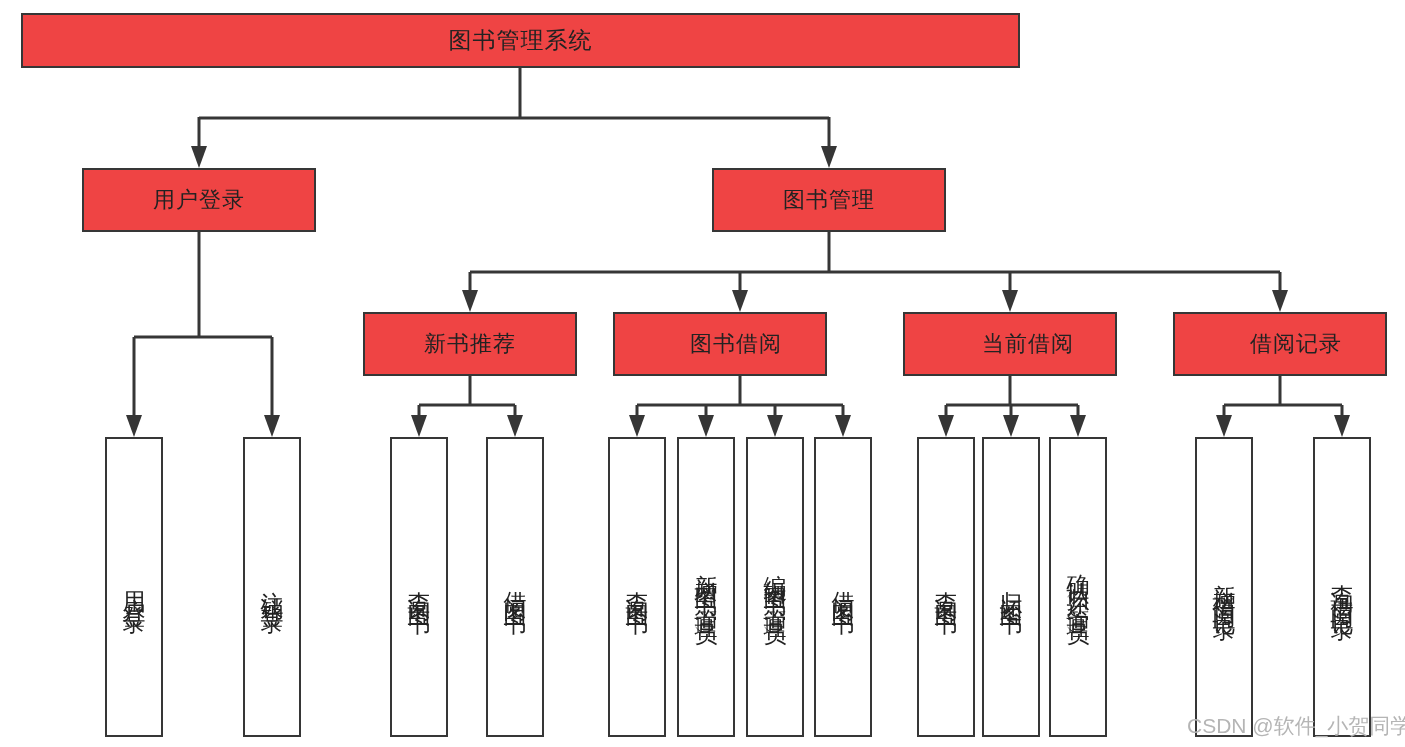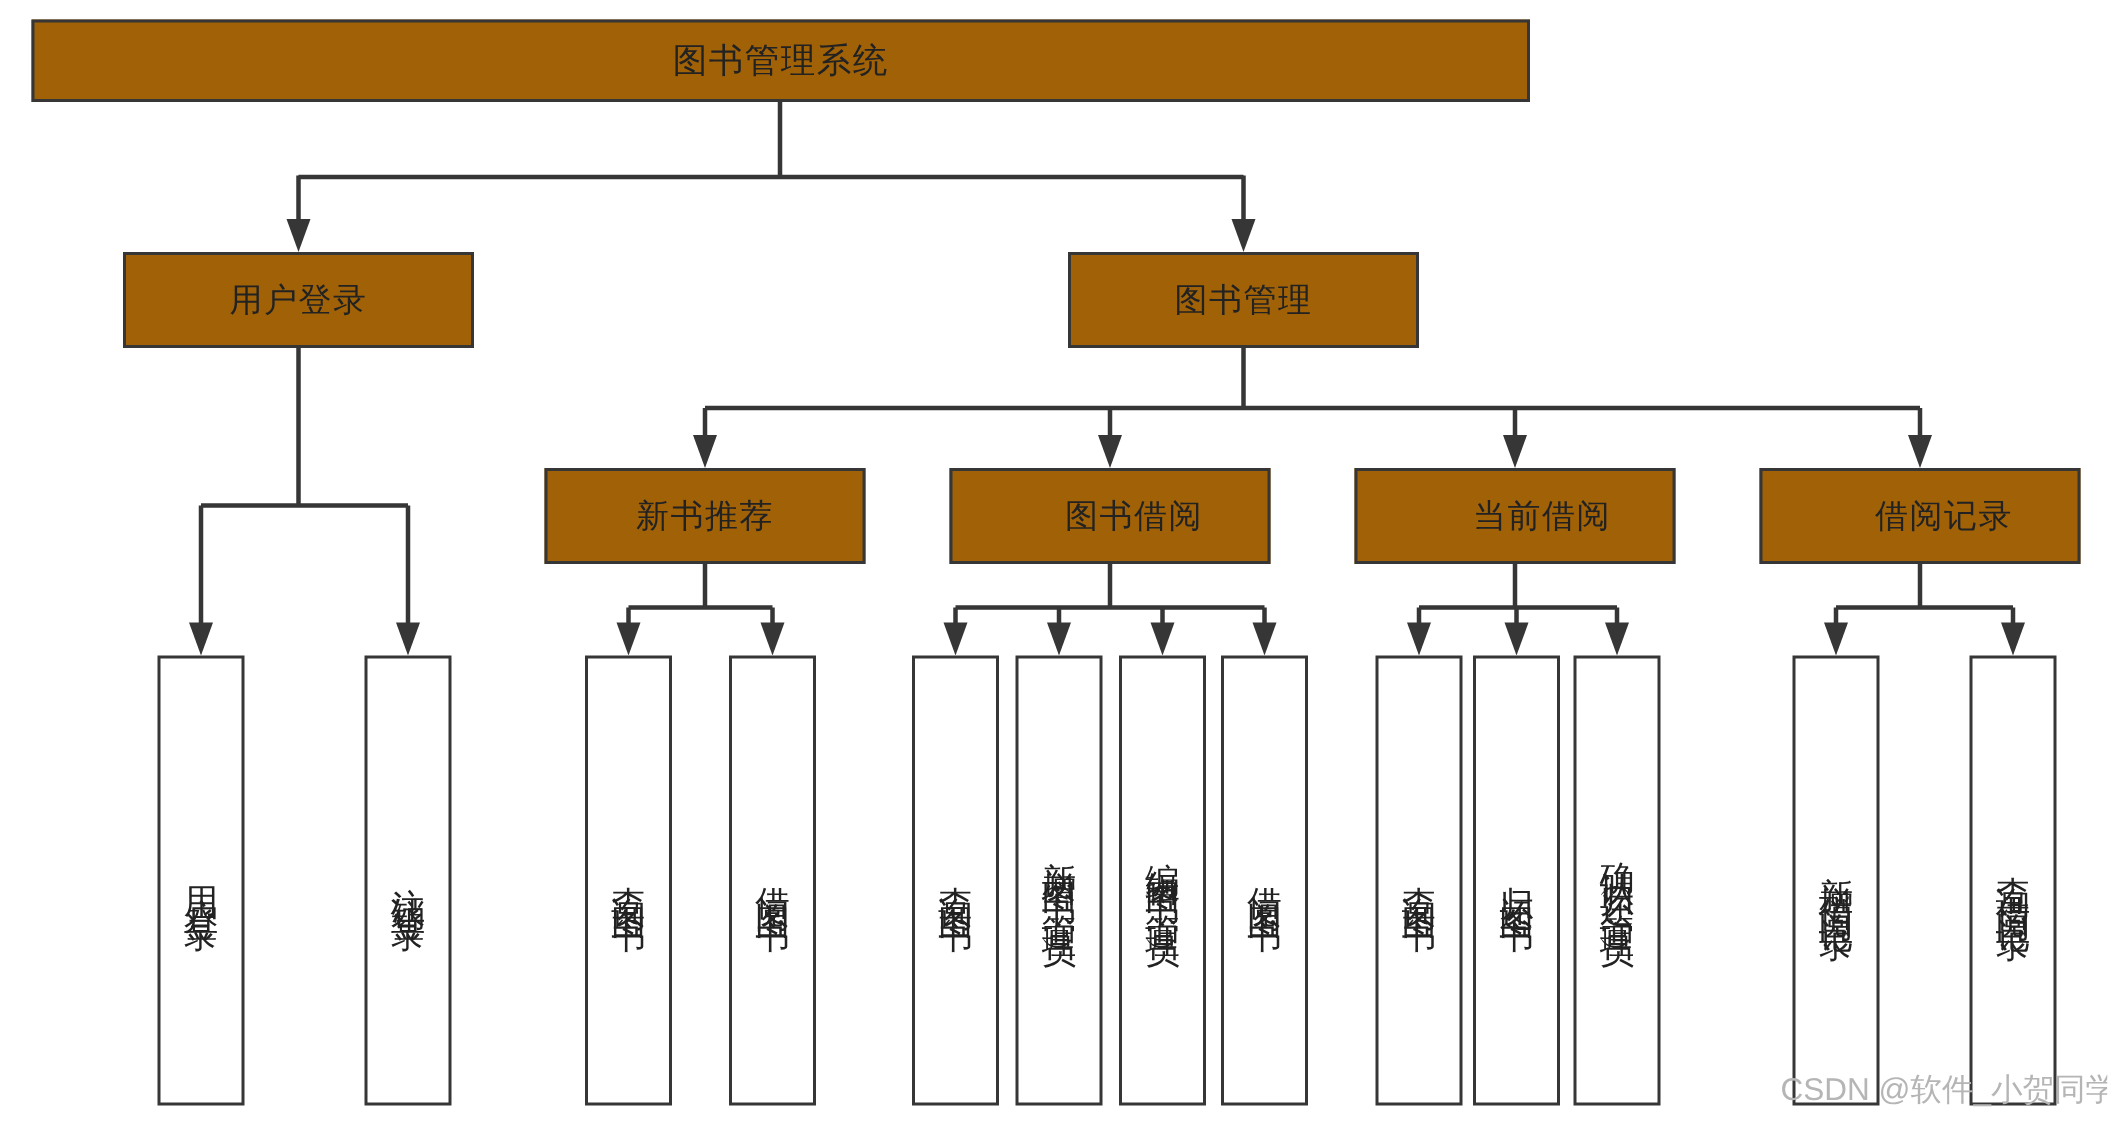--- a/index.html
+++ b/index.html
@@ -13,21 +13,21 @@
     overflow: hidden;
   }
   svg.connectors {
     position: absolute;
     left: 0; top: 0;
     width: 1405px; height: 747px;
   }
   .hbox {
     position: absolute;
     box-sizing: border-box;
-    background: #a16207;
+    background: #ef4444;
     border: 2.5px solid #363636;
     display: flex;
     align-items: center;
     justify-content: center;
     font-size: 22px;
     letter-spacing: 1px;
     white-space: nowrap;
   }
   .hbox.root { font-size: 23px; }
   .vbox {
@@ -96,21 +96,21 @@
       <polygon points="1334,415 1350,415 1342,437"></polygon>
     </g>
   </svg>
 
   <div class="hbox root" style="left:21px; top:13px; width:999px; height:55px;">图书管理系统</div>
 
   <div class="hbox" style="left:82px; top:168px; width:234px; height:64px;">用户登录</div>
   <div class="hbox" style="left:712px; top:168px; width:234px; height:64px;">图书管理</div>
 
   <div class="hbox" style="left:363px; top:312px; width:214px; height:64px;">新书推荐</div>
-  <div class="hbox" style="left:633px; top:312px; width:214px; height:64px;padding-left:32px;">图书借阅</div>
+  <div class="hbox" style="left:613px; top:312px; width:214px; height:64px;padding-left:32px;">图书借阅</div>
   <div class="hbox" style="left:903px; top:312px; width:214px; height:64px;padding-left:36px;">当前借阅</div>
   <div class="hbox" style="left:1173px; top:312px; width:214px; height:64px;padding-left:32px;">借阅记录</div>
 
   <div class="vbox" style="left:105px;">
     <span>用户登录</span>
   </div>
   <div class="vbox" style="left:243px;">
     <span>注销登录</span>
   </div>
 

